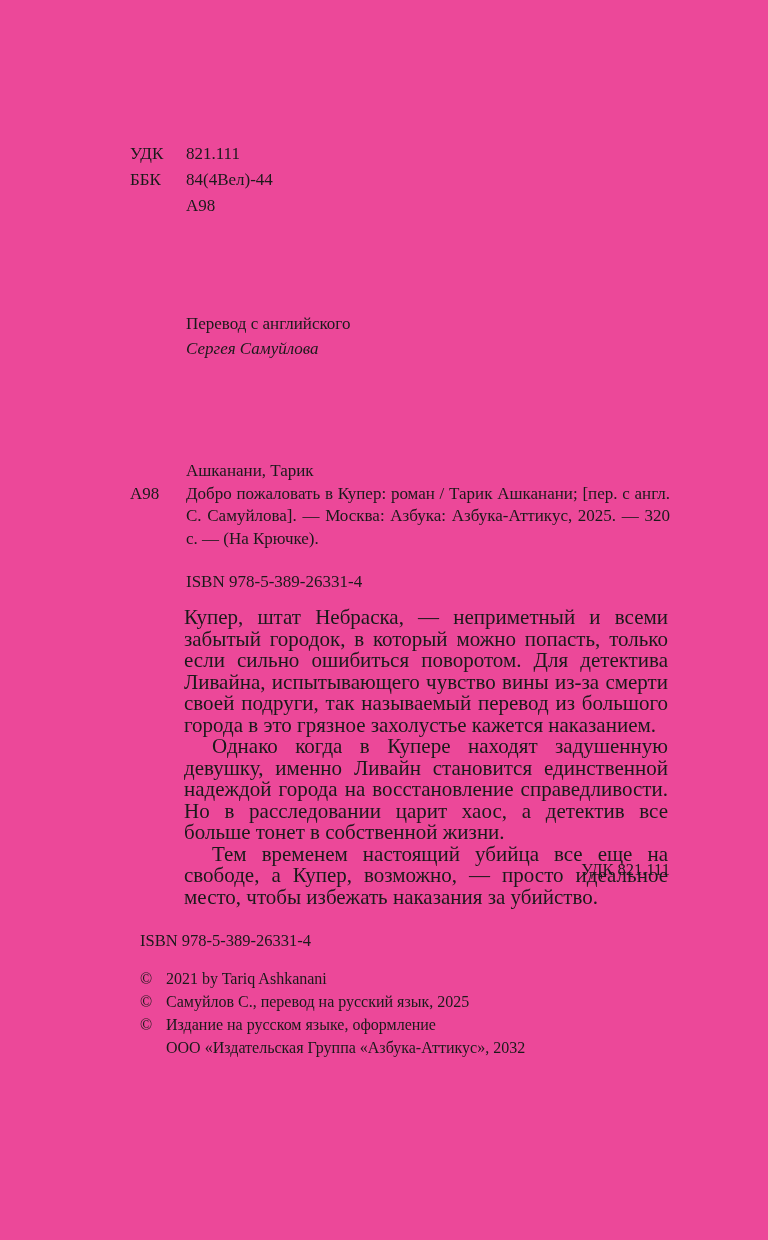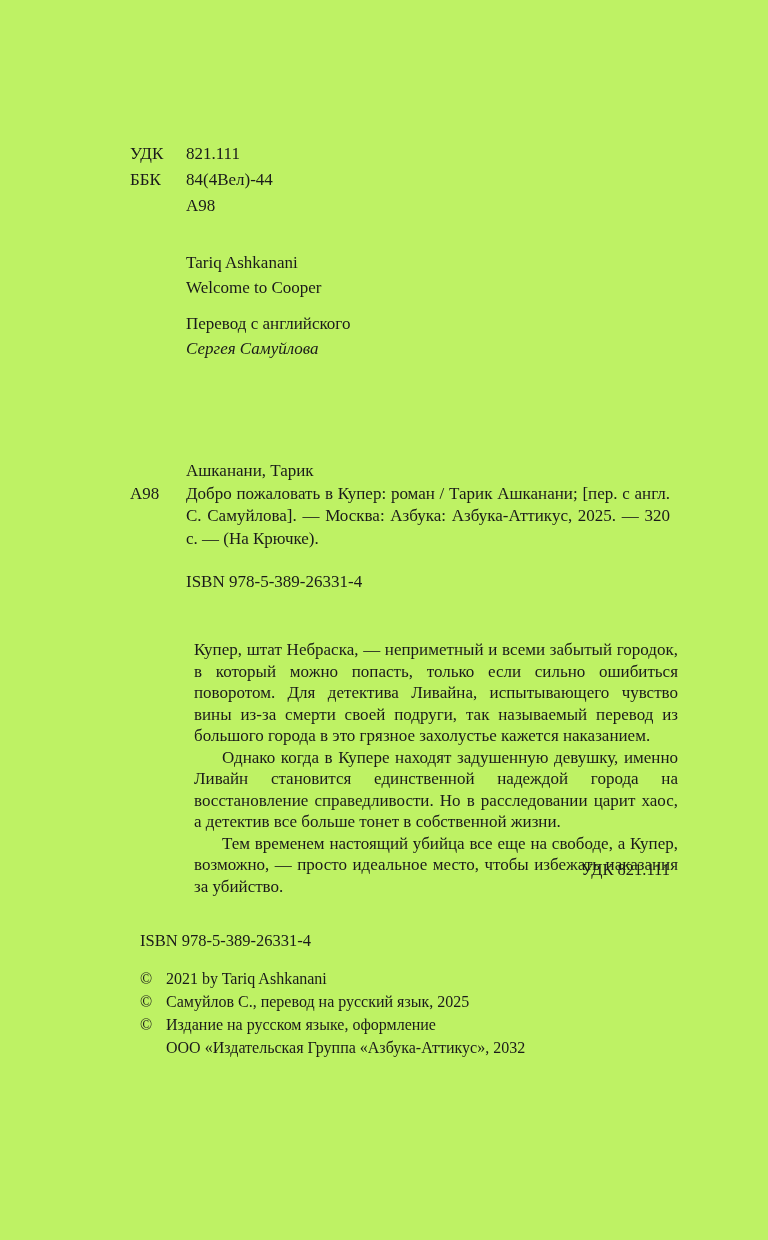--- a/index.html
+++ b/index.html
@@ -4,21 +4,21 @@
 <style>
   html, body {
     margin: 0;
     padding: 0;
     background: #ffffff;
   }
   .page {
     position: relative;
     width: 768px;
     height: 1240px;
-    background: #bef264;
+    background: #ec4899;
     font-family: "Liberation Serif", "DejaVu Serif", serif;
     color: #1a1a1a;
     overflow: hidden;
   }
   .abs { position: absolute; }
 
   
   .codes-top { left: 130px; top: 141px; font-size: 17px; line-height: 26px; }
   .codes-top .row { display: flex; }
   .codes-top .lbl { width: 56px; }
@@ -33,21 +33,21 @@
   
   .catalog { left: 130px; top: 460px; width: 540px; font-size: 17px; line-height: 22.5px; }
   .catalog .author { margin-left: 56px; }
   .catalog .entry { position: relative; margin-top: 0; }
   .catalog .entry .code { position: absolute; left: 0; top: 0; }
   .catalog .entry .desc { margin-left: 56px; width: 484px; text-align: justify; }
 
   .isbn-top { left: 186px; top: 572px; font-size: 17px; }
 
   
-  .annotation { left: 194px; top: 607px; width: 484px; font-size: 17px; line-height: 21.5px; text-align: justify; margin-top: 32px; }
+  .annotation { left: 184px; top: 607px; width: 484px; font-size: 21px; line-height: 21.5px; text-align: justify; }
   .annotation p { margin: 0; }
   .annotation p + p { text-indent: 28px; }
 
   .codes-bottom { left: 186px; top: 859px; width: 484px; text-align: right; font-size: 16.5px; line-height: 22px; }
 
   .isbn-bottom { left: 140px; top: 931px; font-size: 16.5px; }
 
   
   .copyright { left: 140px; top: 967px; font-size: 16px; line-height: 23px; }
   .copyright .row { display: flex; }
@@ -67,24 +67,20 @@
     <div class="row">
       <span class="lbl">ББК</span>
       <span>84(4Вел)-44</span>
     </div>
     <div class="row">
       <span class="lbl"></span>
       <span>А98</span>
     </div>
   </div>
 
-  <div class="abs orig-block">
-    <div>Tariq Ashkanani</div>
-    <div>Welcome to Cooper</div>
-  </div>
 
   <div class="abs trans-block">
     <div>Перевод с английского</div>
     <div class="it">Сергея Самуйлова</div>
   </div>
 
 
   <div class="abs catalog">
     <div class="author">Ашканани, Тарик</div>
     <div class="entry">

